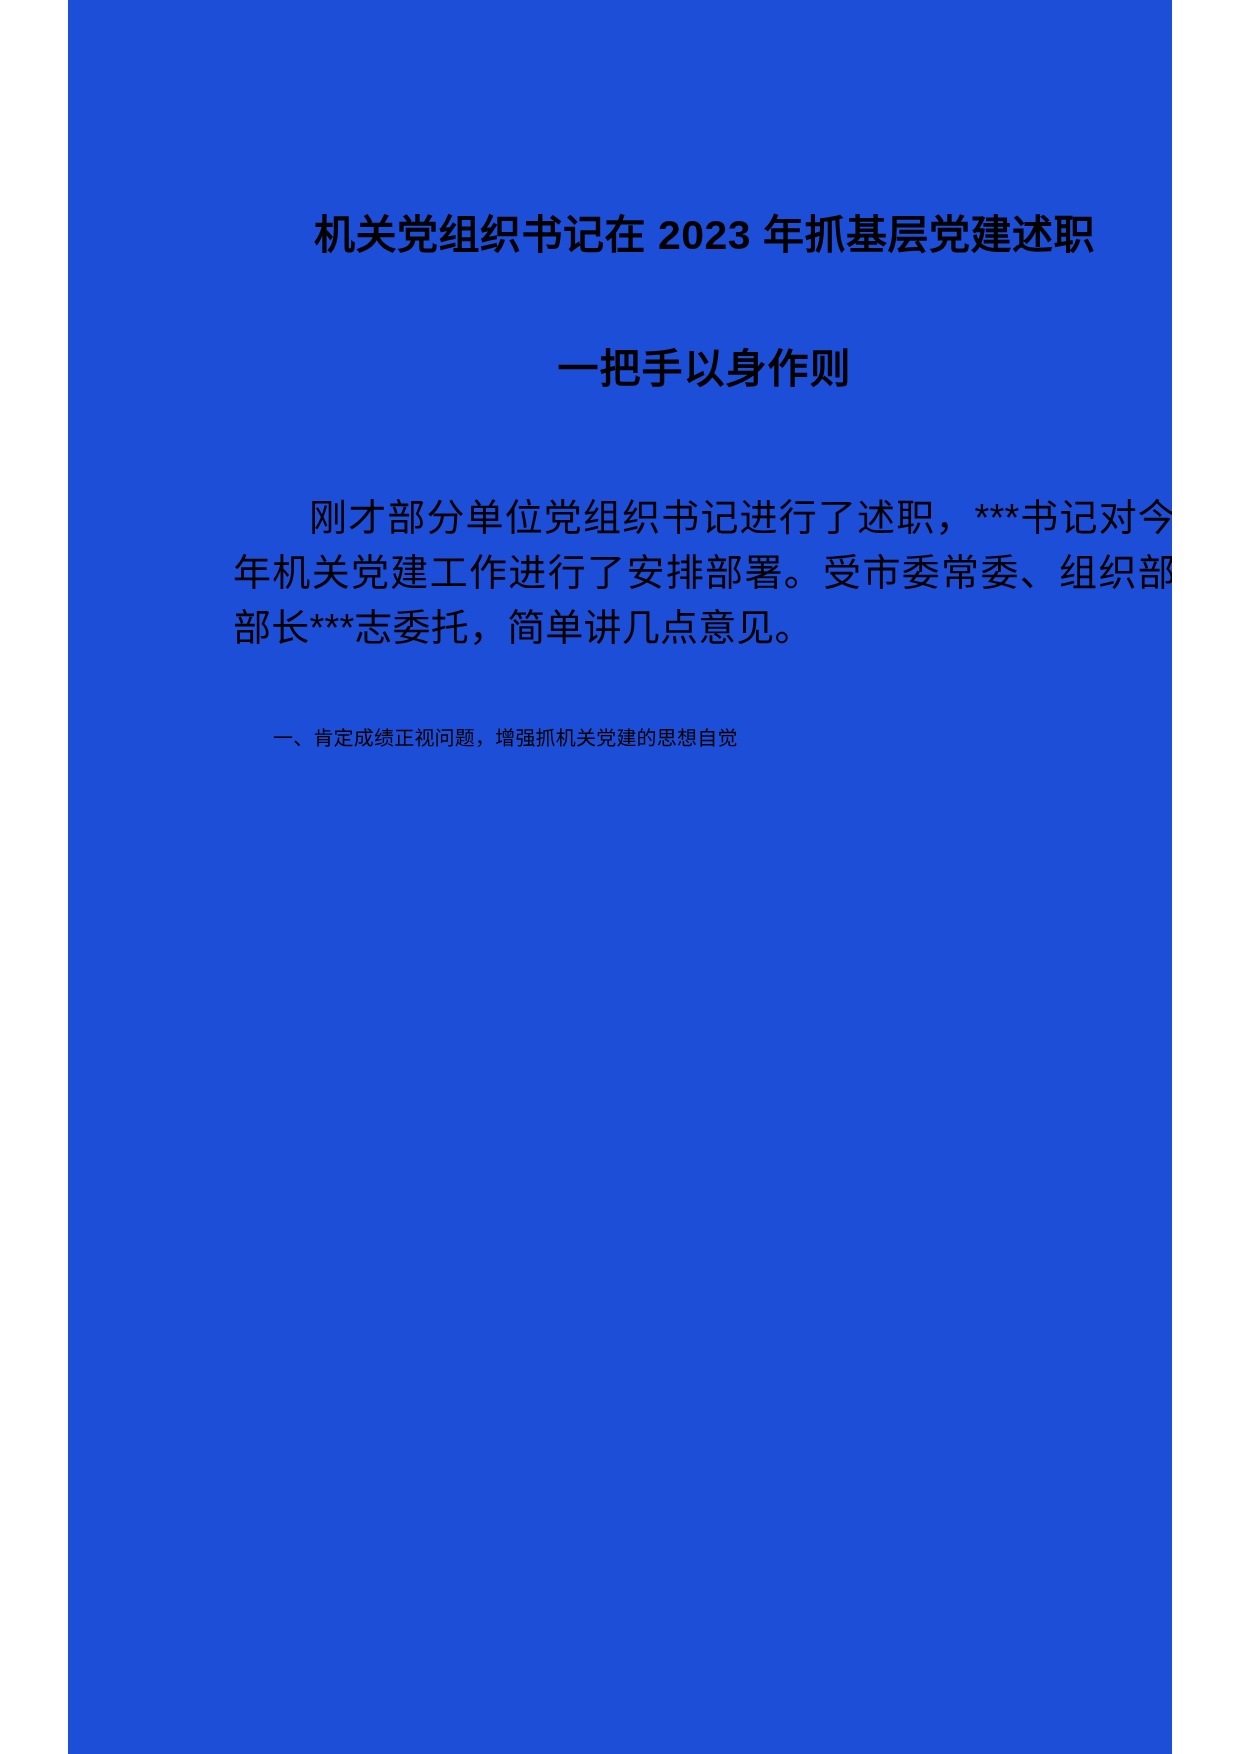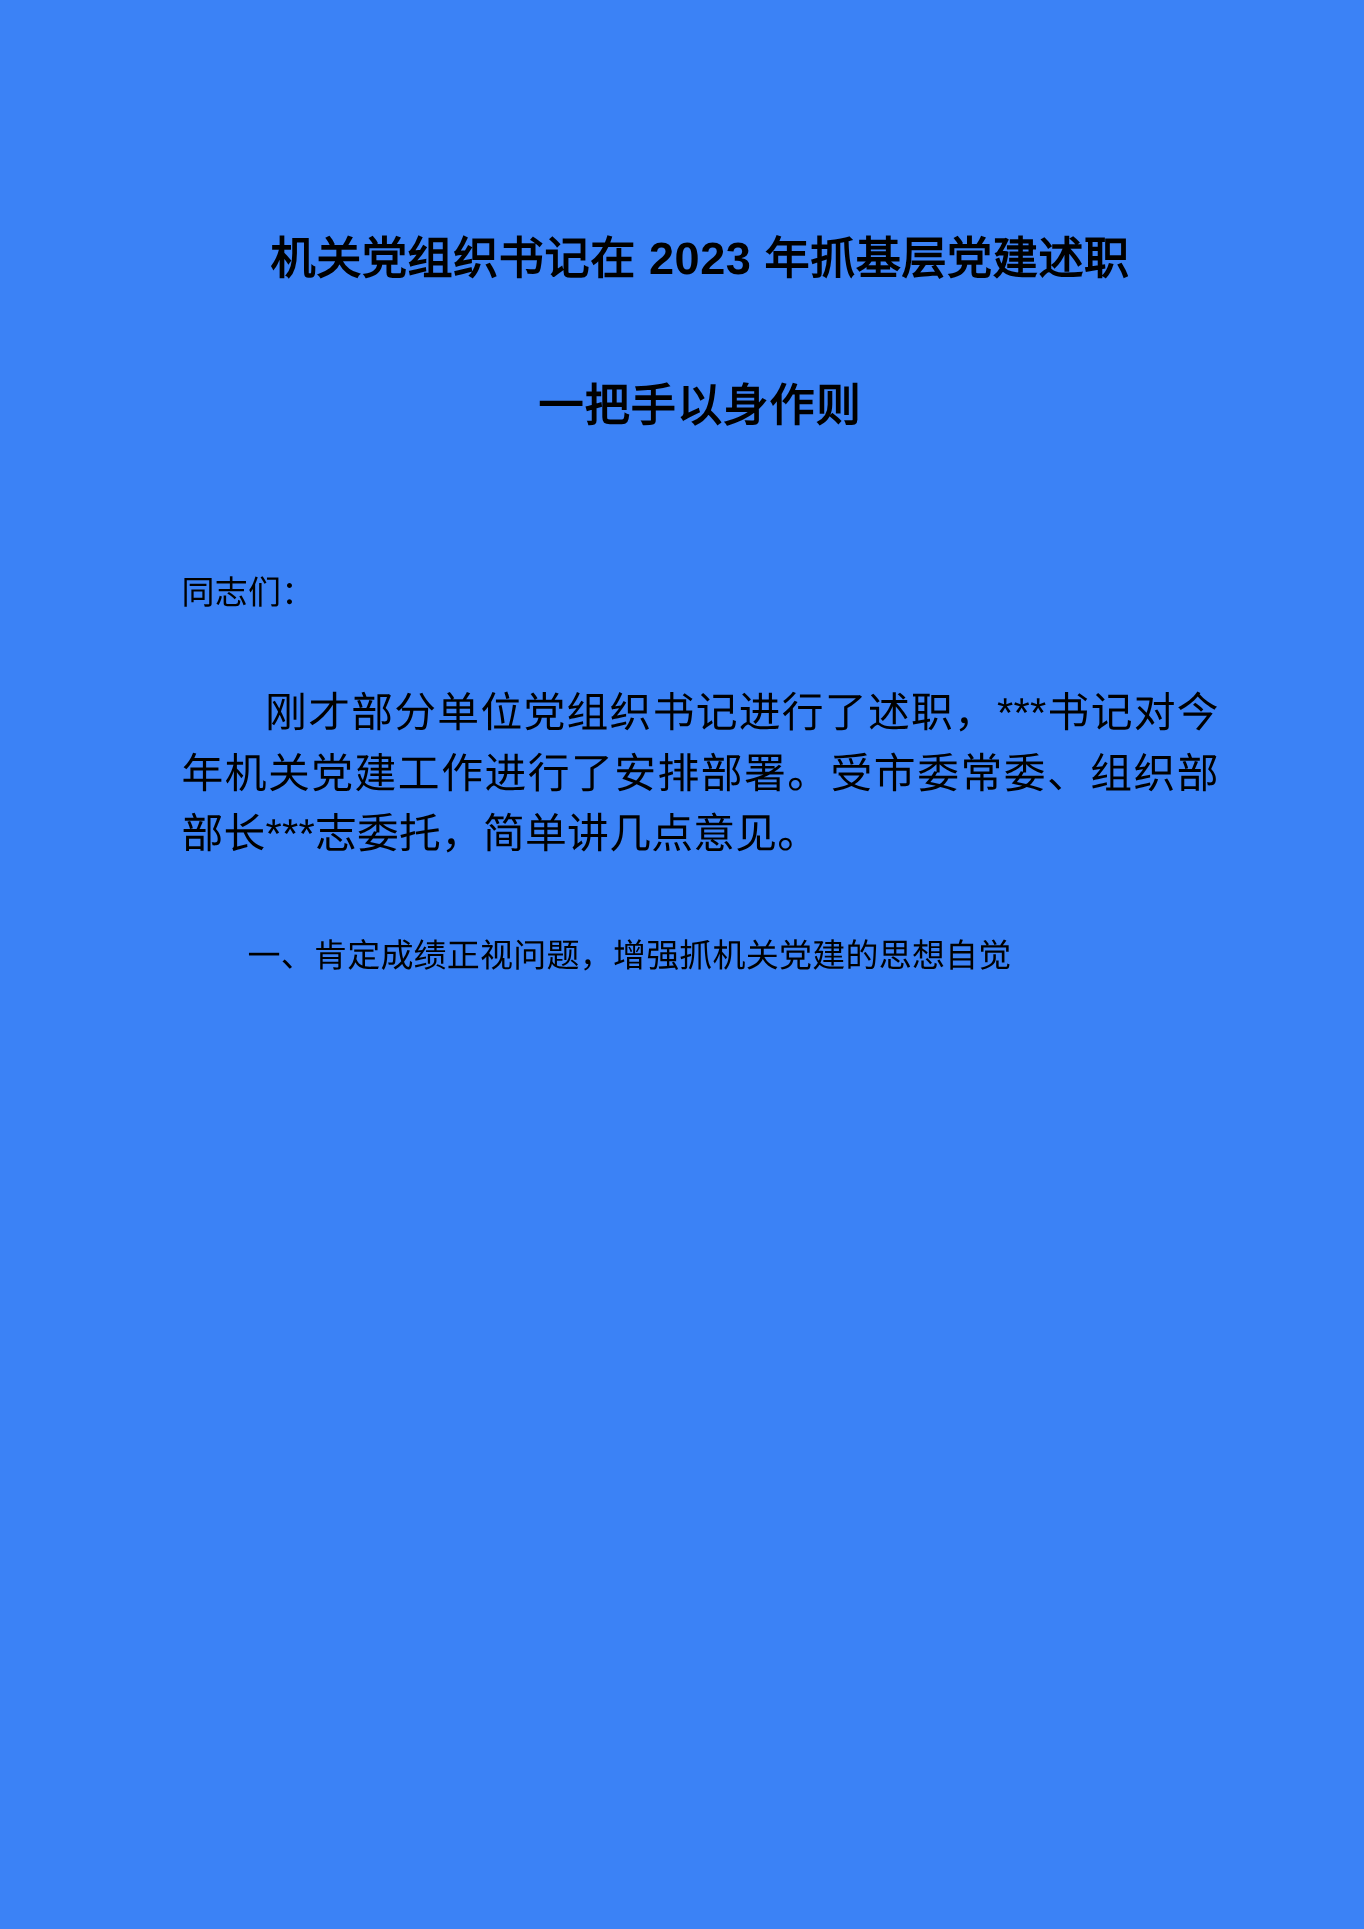--- a/index.html
+++ b/index.html
@@ -8,24 +8,24 @@
     padding: 0;
     background: #ffffff;
   }
   body {
     font-family: "Liberation Sans", "DejaVu Sans", sans-serif;
     color: #000000;
     -webkit-font-smoothing: antialiased;
   }
   .page {
     position: relative;
-    width: 1240px;
+    width: 1104px;
     height: 1754px;
     margin: 0 auto;
-    background: #3b82f6;
+    background: #1d4ed8;
     overflow: hidden;
     box-sizing: border-box;
   }
   .content {
     position: absolute;
     left: 0;
     top: 0;
     width: 1240px;
     padding: 0 132px 0 165px;
     box-sizing: border-box;
@@ -65,21 +65,21 @@
     line-height: 55px;
     letter-spacing: 0.2px;
     text-indent: 2em;
     text-align: justify;
     text-justify: inter-ideograph;
     word-break: break-all;
   }
   .section-heading {
     margin: 0;
     padding-top: 55px;
-    font-size: 30px;
+    font-size: 20px;
     line-height: 55px;
     letter-spacing: 0.2px;
     font-weight: 400;
     text-indent: 2em;
     text-align: justify;
     text-justify: inter-ideograph;
     word-break: break-all;
   }
   .body-para.clipped {
     
@@ -90,21 +90,20 @@
 <body>
 
 <div class="page">
   <div class="content">
 
     <h1 class="doc-title">
       <span class="title-line line-1">机关党组织书记在 2023 年抓基层党建述职</span>
       <span class="title-line line-2">一把手以身作则</span>
     </h1>
 
-    <p class="salutation">同志们：</p>
 
     <p class="body-para">刚才部分单位党组织书记进行了述职，***书记对今年机关党建工作进行了安排部署。受市委常委、组织部部长***志委托，简单讲几点意见。</p>
 
     <p class="section-heading">一、肯定成绩正视问题，增强抓机关党建的思想自觉</p>
 
 
   </div>
 </div>
 
 </body></html>

